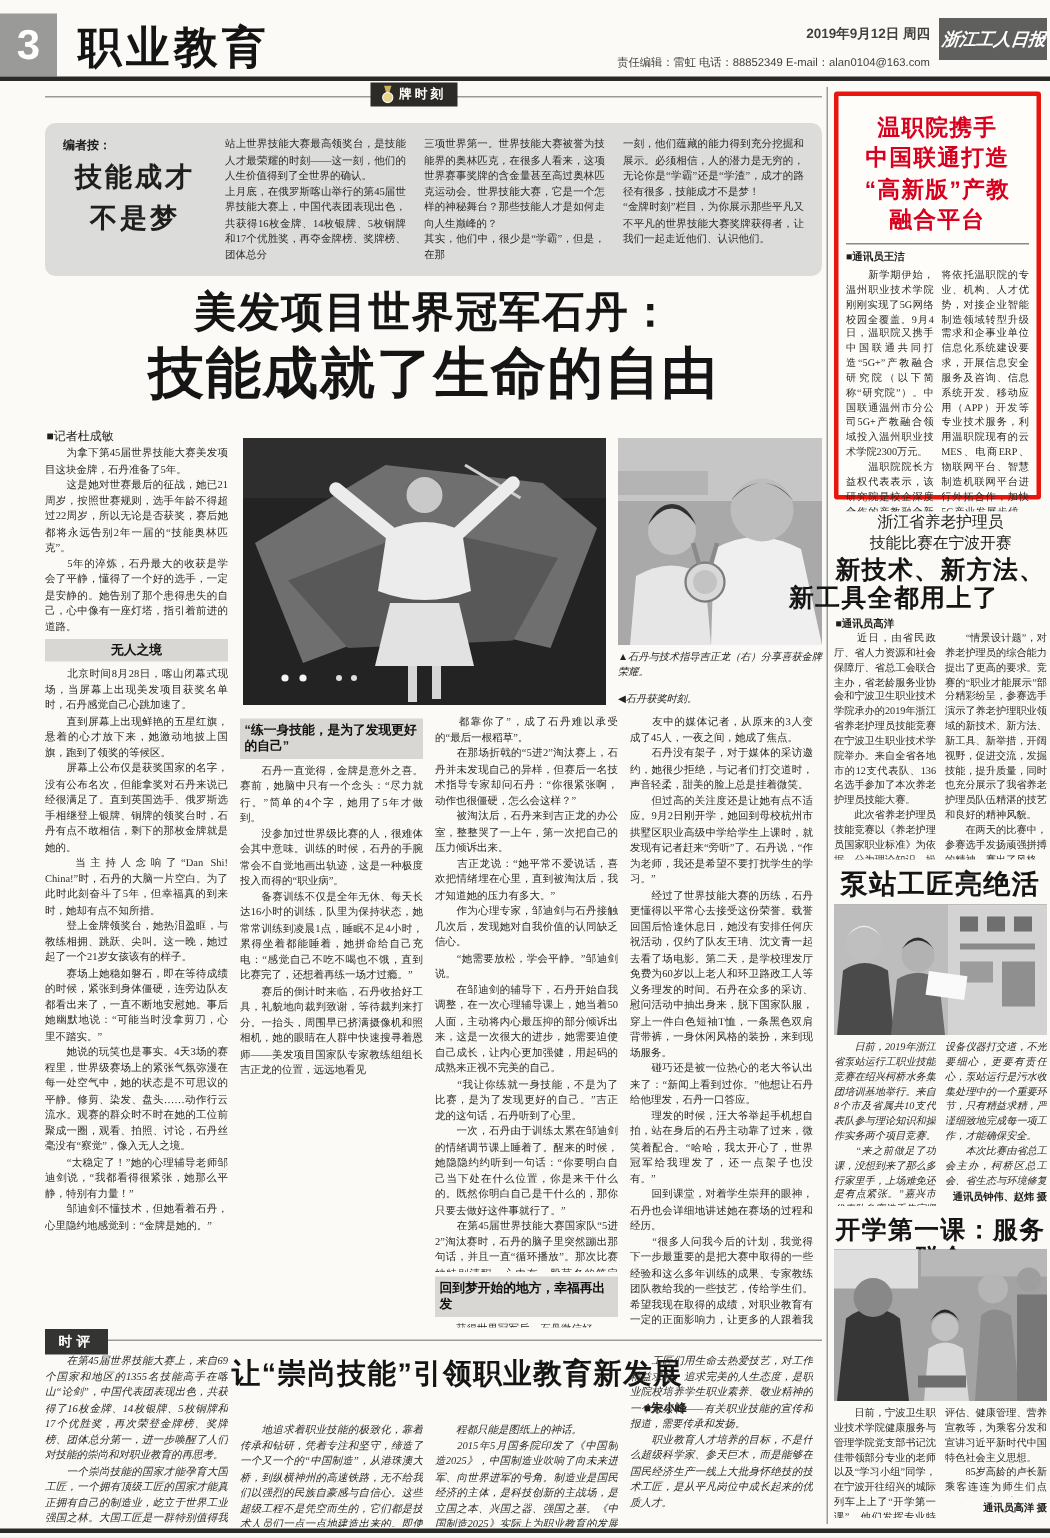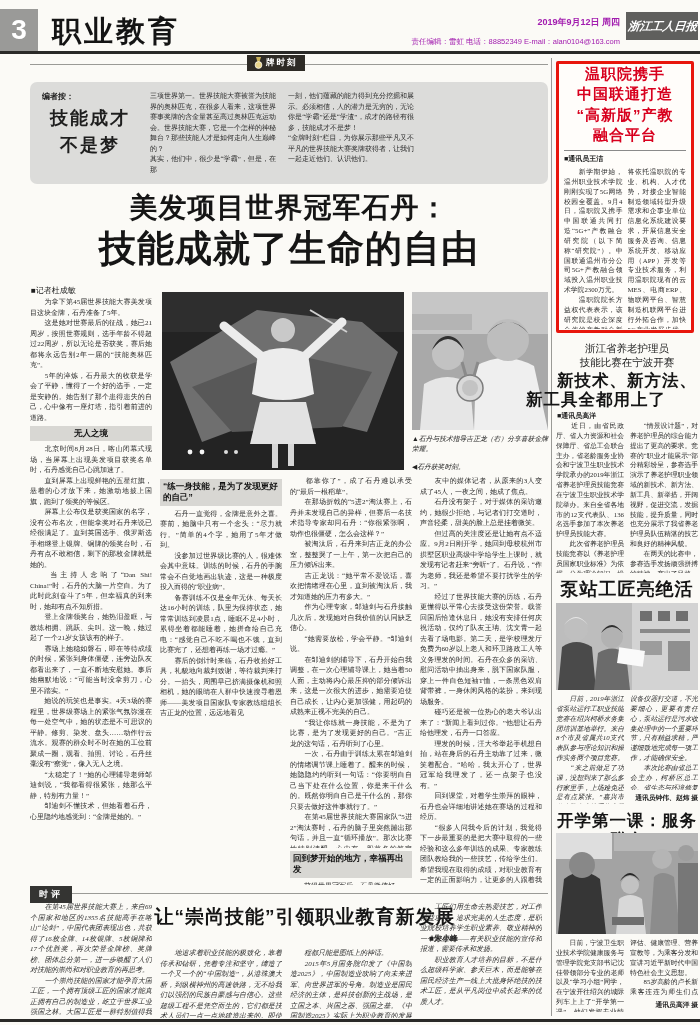--- a/index.html
+++ b/index.html
@@ -26,21 +26,21 @@
 <body>
 
 <div class="page">
 
   <div class="abs" style="left:0;top:9px;width:38px;height:42px;background:#9a9a98;color:#fff;
        font-size:28px;font-weight:bold;text-align:center;line-height:42px;" class-x="sans">
     <span class="sans" style="font-weight:900;">3</span>
   </div>
   <div class="abs sans" style="left:52px;top:12px;font-size:29px;font-weight:900;letter-spacing:3px;color:#141414;">职业教育</div>
 
-  <div class="abs sans" style="right:80px;top:16px;text-align:right;color:#a21caf;">
+  <div class="abs sans" style="right:80px;top:16px;text-align:right;color:#404040;">
     <div style="font-size:9px;font-weight:bold;">2019年9月12日 周四</div>
     <div style="font-size:7.5px;margin-top:8px;">责任编辑：雷虹  电话：88852349  E-mail：alan0104@163.com</div>
   </div>
   <div class="abs" style="right:2px;top:12px;width:72px;height:28px;background:#5f5f5d;color:#fff;
        display:flex;align-items:center;justify-content:center;">
     <span style="font-size:11.5px;font-weight:bold;font-style:italic;transform:skewX(-6deg);letter-spacing:0;">浙江工人日报</span>
   </div>
   <div class="abs rule" style="left:0;top:51px;width:700px;height:3px;"></div>
 
   <div class="abs thinrule" style="left:30px;top:64px;width:518px;height:1px;"></div>
@@ -54,20 +54,22 @@
     <span class="sans" style="font-size:8.5px;font-weight:bold;letter-spacing:2px;">牌时刻</span>
   </div>
 
   <div class="abs" style="left:30px;top:82px;width:518px;height:102px;background:#dcdcda;border-radius:7px;
        box-sizing:border-box;padding:9px 12px;display:flex;gap:12px;">
     <div style="width:96px;flex:none;text-align:center;">
       <div class="sans" style="font-size:8px;font-weight:bold;text-align:left;margin-bottom:4px;">编者按：</div>
       <div class="sans" style="font-size:18px;font-weight:900;letter-spacing:2px;">技能成才</div>
       <div class="sans" style="font-size:18px;font-weight:900;letter-spacing:2px;margin-top:3px;">不是梦</div>
     </div>
+    <div class="small" style="width:126px;height:84px;">站上世界技能大赛最高领奖台，是技能人才最荣耀的时刻——这一刻，他们的人生价值得到了全世界的确认。
+上月底，在俄罗斯喀山举行的第45届世界技能大赛上，中国代表团表现出色，共获得16枚金牌、14枚银牌、5枚铜牌和17个优胜奖，再夺金牌榜、奖牌榜、团体总分</div>
     <div class="small" style="width:126px;height:84px;">三项世界第一。世界技能大赛被誉为技能界的奥林匹克，在很多人看来，这项世界赛事奖牌的含金量甚至高过奥林匹克运动会。世界技能大赛，它是一个怎样的神秘舞台？那些技能人才是如何走向人生巅峰的？
 其实，他们中，很少是“学霸”，但是，在那</div>
     <div class="small" style="width:126px;height:84px;">一刻，他们蕴藏的能力得到充分挖掘和展示。必须相信，人的潜力是无穷的，无论你是“学霸”还是“学渣”，成才的路径有很多，技能成才不是梦！
 “金牌时刻”栏目，为你展示那些平凡又不平凡的世界技能大赛奖牌获得者，让我们一起走近他们、认识他们。</div>
   </div>
 
   <div class="abs sans bigtitle" style="left:30px;top:192px;width:518px;font-size:28px;font-weight:800;">美发项目世界冠军石丹：</div>
   <div class="abs sans bigtitle" style="left:30px;top:228px;width:518px;font-size:37px;">技能成就了生命的自由</div>
   <div class="abs sans" style="left:31px;top:285px;font-size:8px;font-weight:normal;">■记者杜成敏</div>
 
@@ -174,21 +176,21 @@
 
   <div class="col small ital" style="left:160px;top:948px;width:122px;height:70px;">　　地追求着职业技能的极致化，靠着传承和钻研，凭着专注和坚守，缔造了一个又一个的“中国制造”，从港珠澳大桥，到纵横神州的高速铁路，无不给我们以强烈的民族自豪感与自信心。这些超级工程不是凭空而生的，它们都是技术人员们一点一点地建造出来的。即使一流的设计，如果没有一流的施工，任何的工</div>
   <div class="col small ital" style="left:290px;top:948px;width:122px;height:70px;">　　程都只能是图纸上的神话。
 　　2015年5月国务院印发了《中国制造2025》，中国制造业吹响了向未来进军、向世界进军的号角。制造业是国民经济的主体，是科技创新的主战场，是立国之本、兴国之器、强国之基。《中国制造2025》实际上为职业教育的发展提出了一个明确的目标，职业院校必须将</div>
   <div class="col small ital" style="left:420px;top:902px;width:122px;height:116px;">　　工匠们用生命去热爱技艺，对工作精益求精、追求完美的人生态度，是职业院校培养学生职业素养、敬业精神的一个好素材——有关职业技能的宣传和报道，需要传承和发扬。
 　　职业教育人才培养的目标，不是什么超级科学家、参天巨木，而是能够在国民经济生产一线上大批身怀绝技的技术工匠，是从平凡岗位中成长起来的优质人才。</div>
 
   <div class="abs thinrule" style="left:551px;top:58px;width:1px;height:958px;"></div>
 
   <div class="abs" style="left:556px;top:61px;width:138px;height:272px;border:3px solid #e8160c;border-radius:2px;
-       background:#fffdfa;box-sizing:border-box;padding:0 5px;">
+       background:#fffdfa;box-sizing:border-box;padding:12px 5px;">
     <div class="redbox-title sans">温职院携手</div>
     <div class="redbox-title sans">中国联通打造</div>
     <div class="redbox-title sans">“高新版”产教</div>
     <div class="redbox-title sans">融合平台</div>
     <div style="border-top:1px solid #8a8a8a;margin:5px 0 3px 0;"></div>
     <div class="sans" style="font-size:7px;font-weight:bold;margin-bottom:3px;">■通讯员王洁</div>
     <div style="display:flex;gap:5px;">
       <div class="tiny" style="width:60px;height:162px;">　　新学期伊始，温州职业技术学院刚刚实现了5G网络校园全覆盖。9月4日，温职院又携手中国联通共同打造“5G+”产教融合研究院（以下简称“研究院”）。中国联通温州市分公司5G+产教融合领域投入温州职业技术学院2300万元。
 　　温职院院长方益权代表表示，该研究院是校企深度合作的产教融合新模式和新平台。该研究院下设“5G+”应用创新实验室、“5G+”智能制造研究院，</div>
       <div class="tiny" style="width:60px;height:162px;">将依托温职院的专业、机构、人才优势，对接企业智能制造领域转型升级需求和企事业单位信息化系统建设要求，开展信息安全服务及咨询、信息系统开发、移动应用（APP）开发等专业技术服务，利用温职院现有的云MES、电商ERP、物联网平台、智慧制造机联网平台进行外拓合作，加快5G产业发展步伐。温职院还将研究院场地作为5G产业创新创业培育基地，引导与鼓励学校教师与学生以温州联通“5G+”资源进行创新创业。</div>

